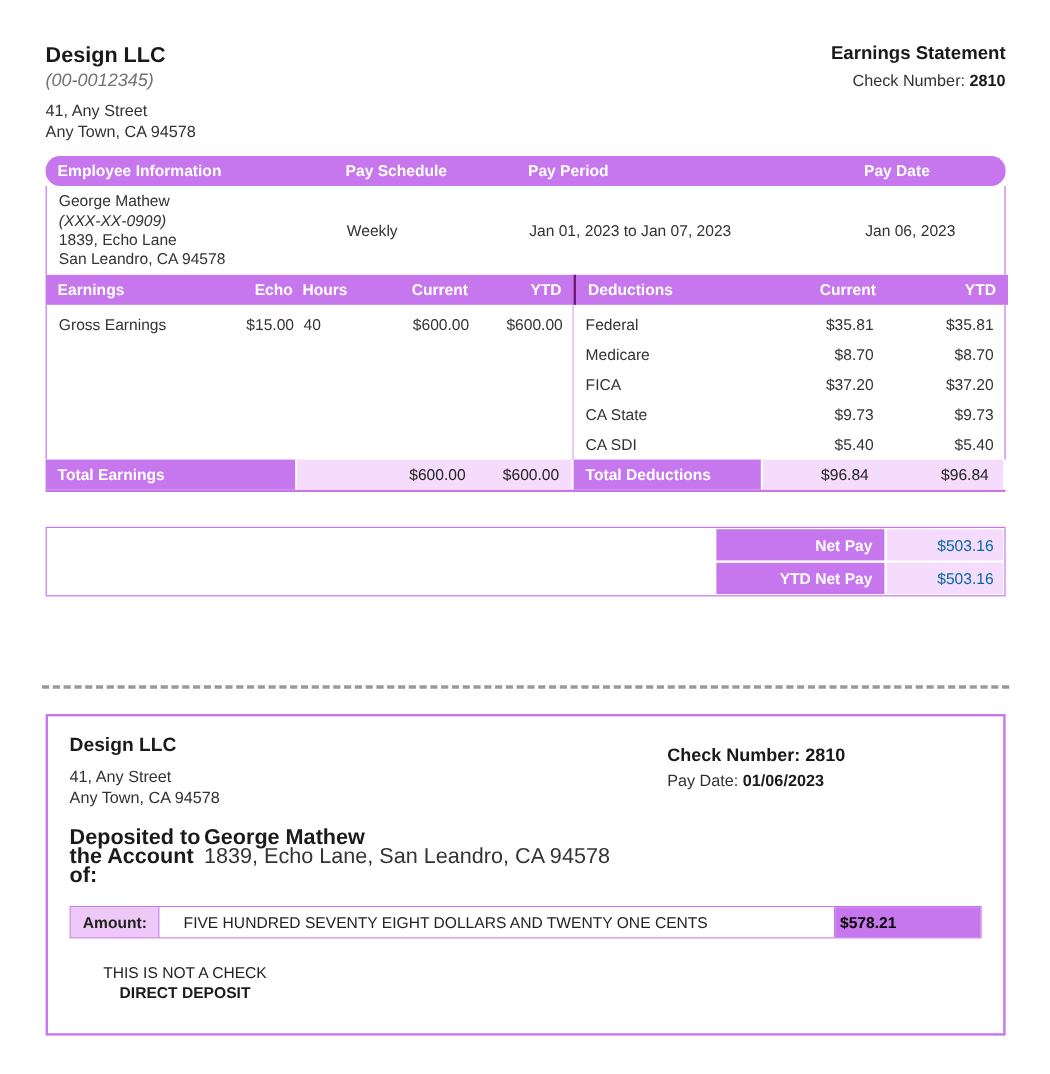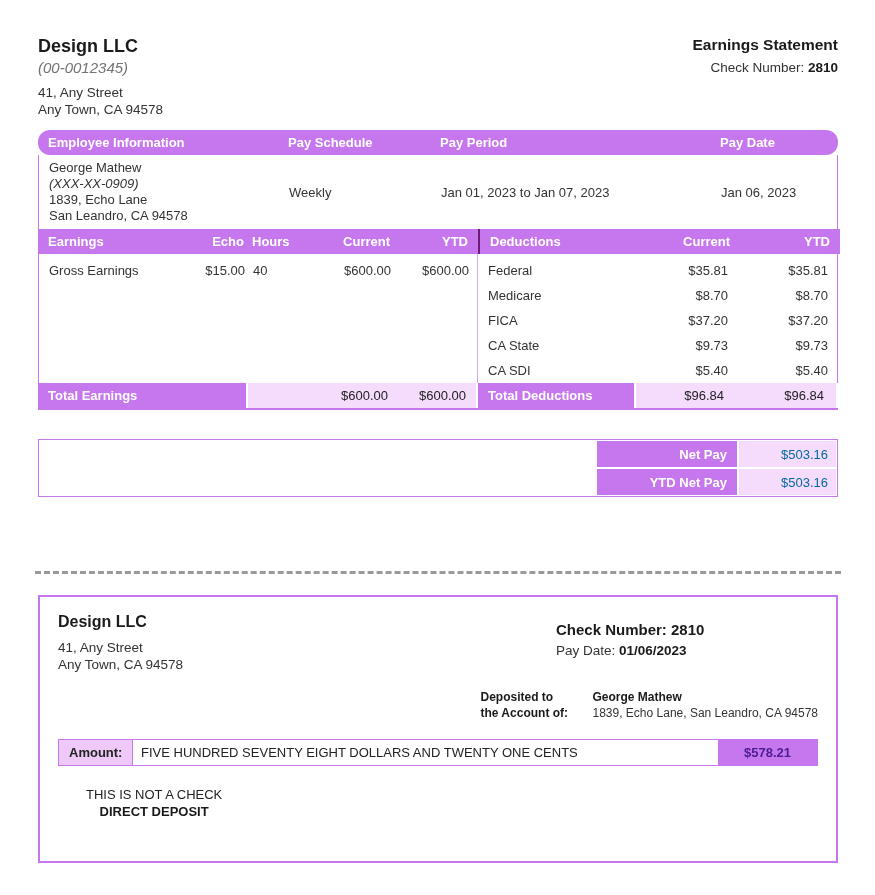--- a/index.html
+++ b/index.html
@@ -66,28 +66,28 @@
   .dashed-sep { margin-top:74px; border-top:3px dashed #9a9a9a; width:806px; margin-left:-3px; }
 
   
   .check-box { margin-top:21px; border:2px solid var(--purple); width:800px; height:268px; padding:16px 18px; background:#fff; }
   .check-top { display:flex; justify-content:space-between; }
   .check-company-name { font-size:16px; font-weight:bold; color:#1a1a1a; margin-bottom:8px; }
   .check-info { width:262px; padding-top:8px; }
   .check-num { font-size:15px; font-weight:bold; color:#1a1a1a; }
   .check-paydate { font-size:13.5px; margin-top:5px; color:#333; }
   .check-paydate b { color:#1a1a1a; }
-  .deposit-row { display:flex; margin-top:16px; font-size:12px;justify-content:flex-end; }
+  .deposit-row { display:flex; margin-top:16px; font-size:18px; }
   .deposit-label { width:112px; font-weight:bold; color:#1a1a1a; line-height:16px; }
   .payee-name { font-weight:bold; color:#1a1a1a; line-height:16px; }
   .payee-addr { color:#333; line-height:16px; }
   .amount-strip { margin-top:18px; border:1px solid var(--purple); height:27px; display:flex; font-size:13px; }
   .amount-label { background:var(--amount-bg); display:flex; align-items:center; padding:0 10px; font-weight:bold; color:#222; border-right:1px solid var(--purple); width:74px; }
-  .amount-words { background:#fff; flex:1; display:flex; align-items:center; padding-left:8px; color:#222; border-right:1px solid var(--purple); }
-  .amount-value { background:var(--purple); color:#4c1d95; font-weight:bold; width:98px; display:flex; align-items:center; padding-left:25px; }
+  .amount-words { background:#fff; flex:1; display:flex; align-items:center; padding-left:20px; color:#222; border-right:1px solid var(--purple); }
+  .amount-value { background:var(--purple); color:#000000; font-weight:bold; width:121px; display:flex; align-items:center; padding-left:4px; }
   .check-bottom { display:flex; justify-content:space-between; margin-top:20px; }
   .not-check { margin-left:28px; text-align:center; font-size:13px; color:#222; line-height:17px; }
   .not-check .bold-line { font-weight:bold; color:#1a1a1a; }
   .non-negotiable { margin-right:30px; width:168px; text-align:center; }
   .non-negotiable .nn-text { font-size:13.5px; font-weight:bold; color:#1a1a1a; letter-spacing:0.2px; }
   .nn-underline { border-bottom:3px solid #aaa; margin-top:7px; }
 
   :root { --purple:#c777ed; --lavender:#f6dcfc; --amount-bg:#eec9f7; --light-border:#d9a7ef; }
 </style>
 </head>

